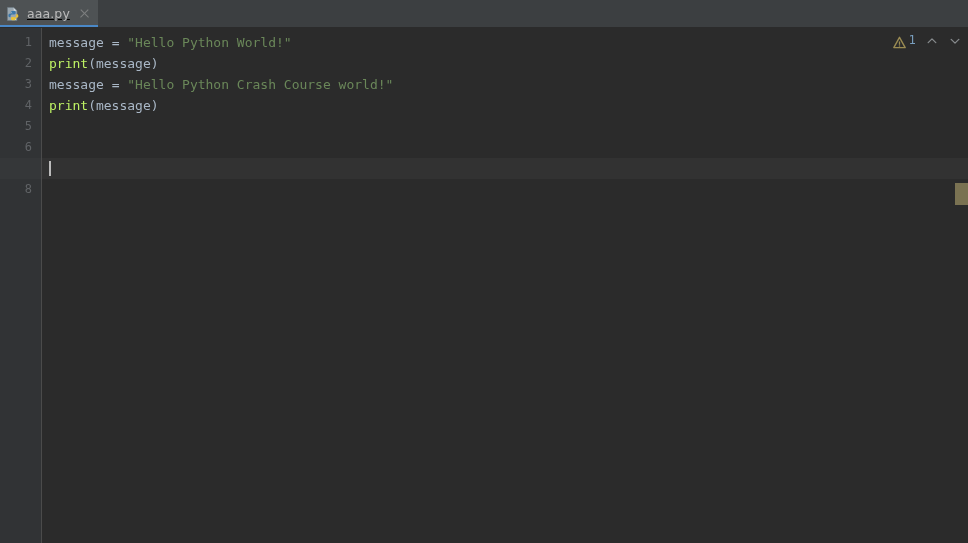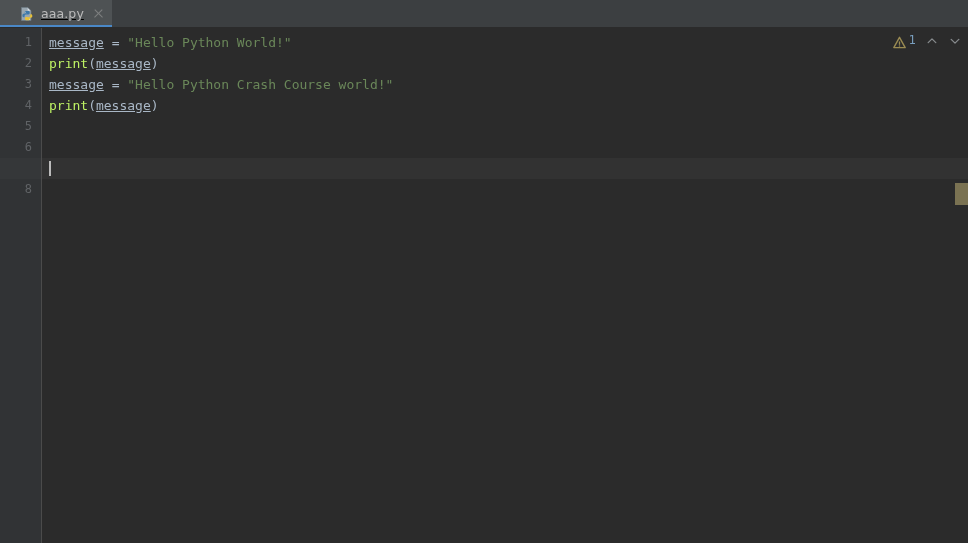--- a/index.html
+++ b/index.html
@@ -32,21 +32,21 @@
     background: #3C3F41;
     display: flex;
     align-items: stretch;
     border-bottom: 1px solid #2B2B2B;
     box-sizing: border-box;
   }
   .tab {
     display: flex;
     align-items: center;
     gap: 6px;
-    padding: 0 8px 0 19px;
+    padding: 0 8px 0 5px;
     background: #4E5254;
     box-shadow: inset 0 -2px 0 0 #4A88C7;
     cursor: default;
     position: relative;
     text-decoration: underline;
   }
   .tab-icon {
     width: 16px;
     height: 16px;
     display: block;
@@ -147,21 +147,21 @@
     left: 0;
     right: 0;
     height: 21px;
     background: #353739;
     z-index: 0;
     pointer-events: none;
   }
 
   .code-line.current { background: transparent; z-index: 2; }
 
-  .tok-ident  { color: #A9B7C6; text-decoration: underline; }
+  .tok-ident  { color: #A9B7C6; }
   .tok-op     { color: #A9B7C6; }
   .tok-str    { color: #6A8759; }
   .tok-kw     { color: #bef264; }
   .tok-punct  { color: #A9B7C6; }
 
   .caret {
     display: inline-block;
     width: 2px;
     height: 15px;
     background: #BBBBBB;

